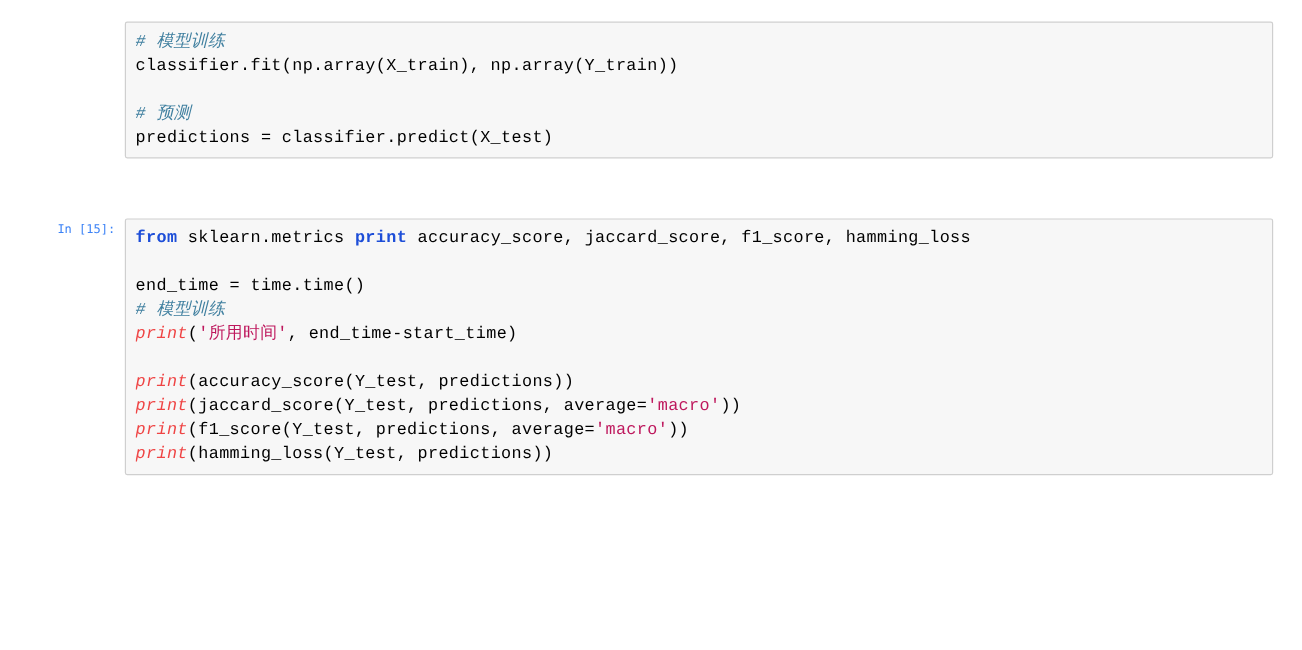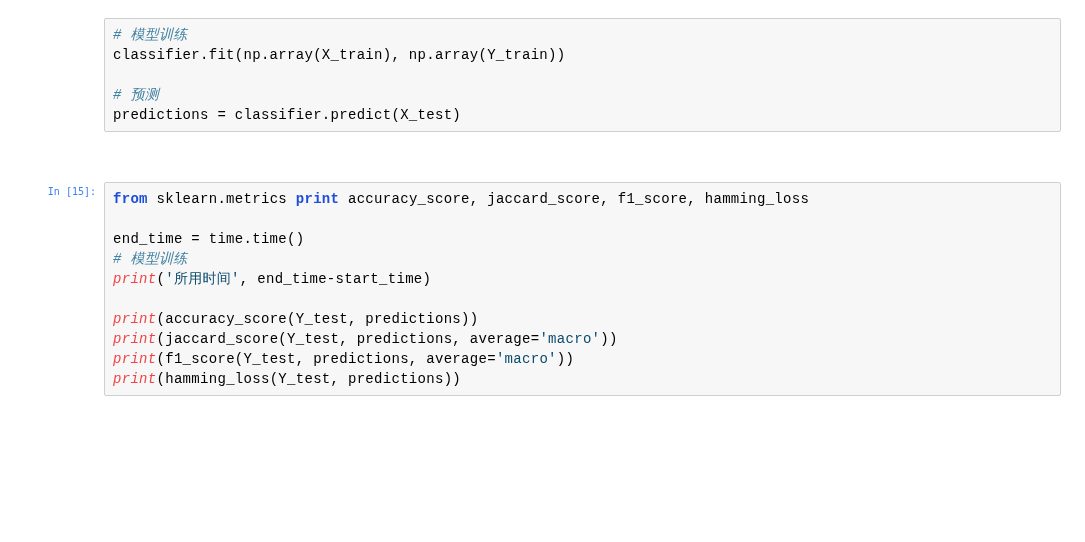--- a/index.html
+++ b/index.html
@@ -57,21 +57,21 @@
   .output-area pre {
     font-family: "Courier New", monospace;
     font-size: 14px;
     line-height: 20px;
     color: #000;
     letter-spacing: 0.3px;
   }
   .c { color: #3f7f9f; font-style: italic; }
   .k { color: #1d4ed8; font-weight: bold; }
   .nb { color: #ef4444; font-style: italic; }
-  .s { color: #0c4a6e; }
+  .s { color: #be185d; }
   .gap { height: 14px; }
 </style>
 </head>
 <body>
 
 <div class="notebook">
 
   <div class="cell">
     <div class="prompt"></div>
     <div class="cell-body">

